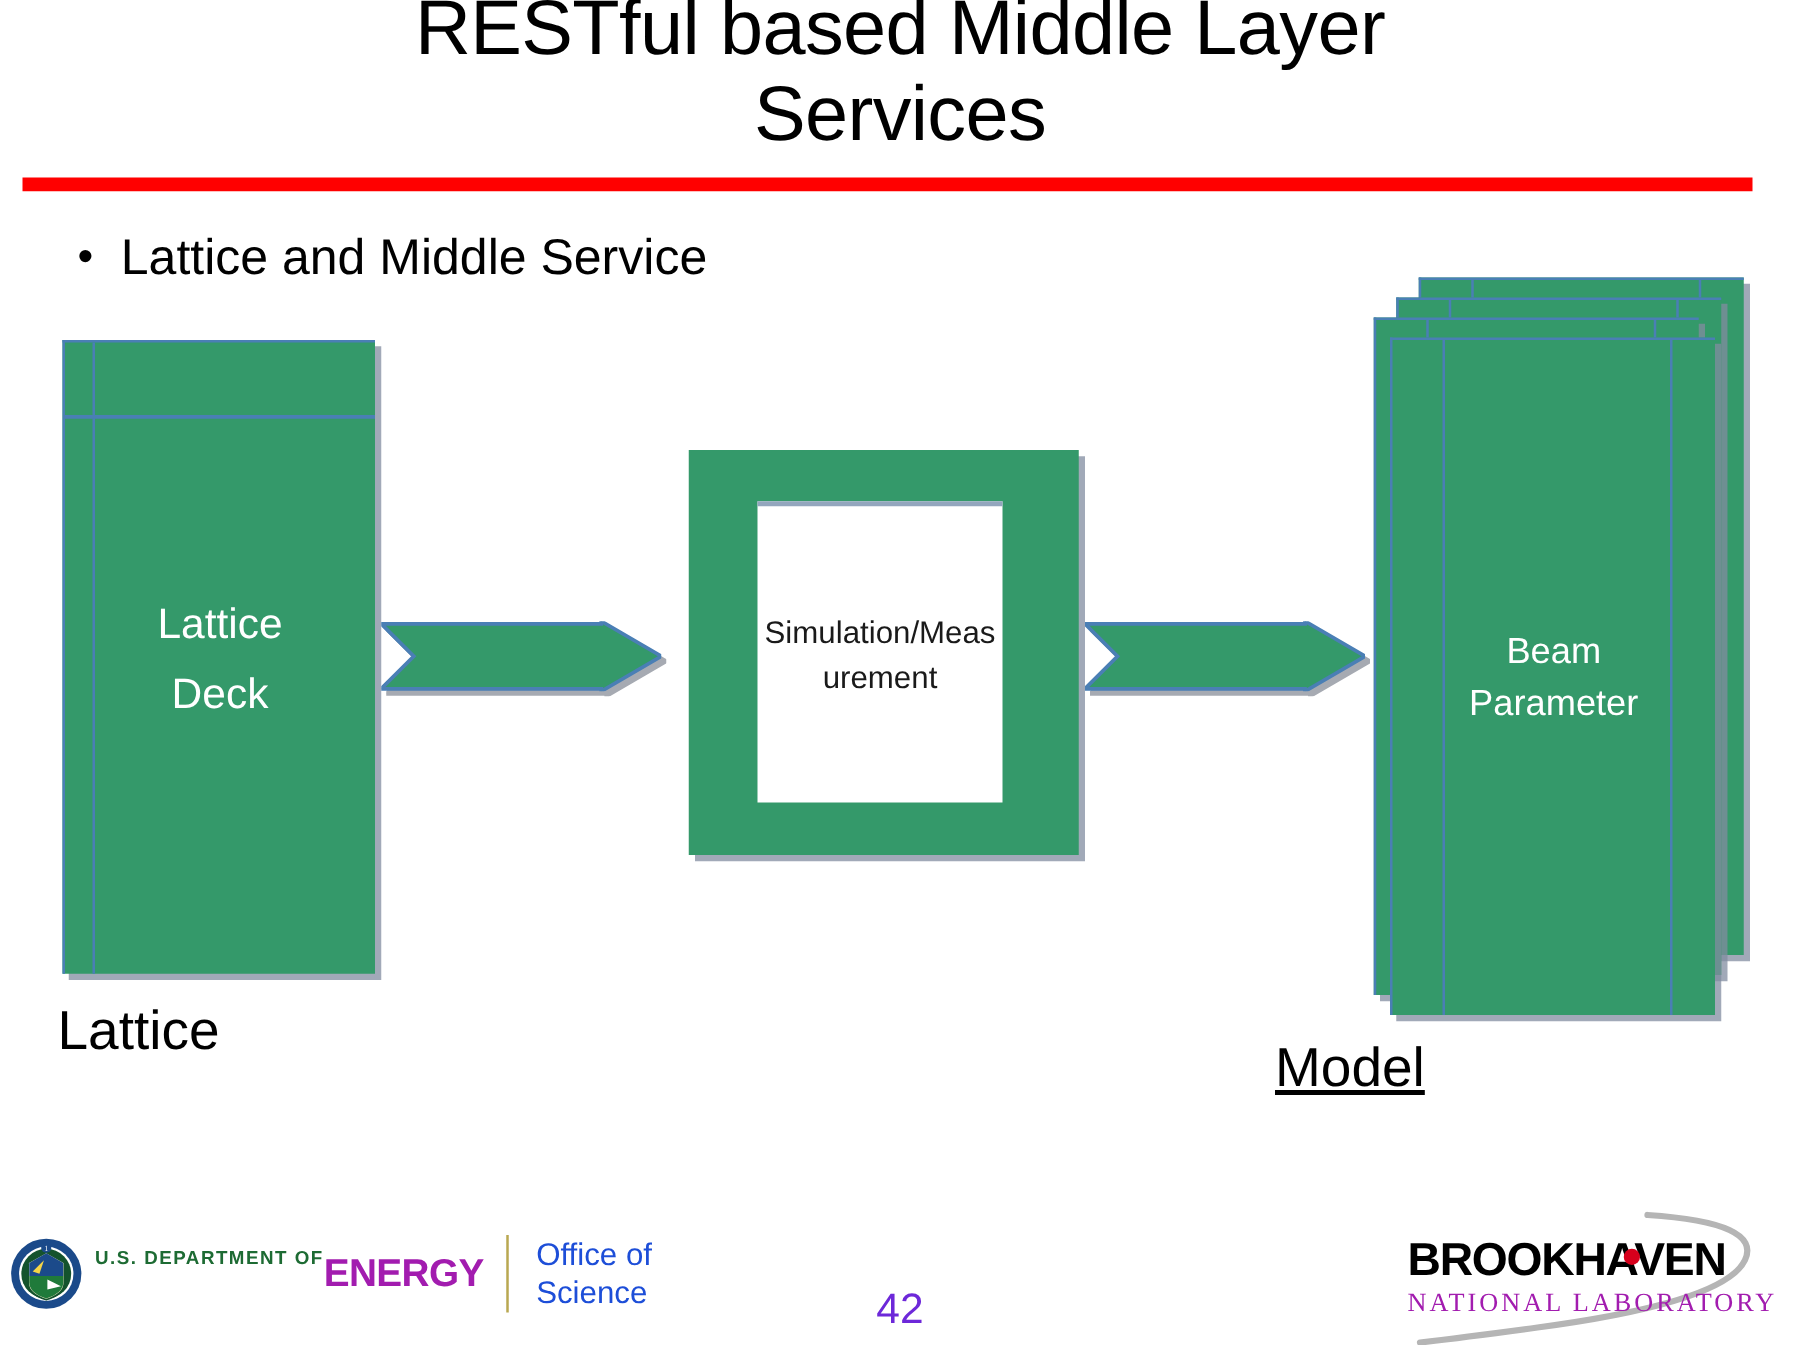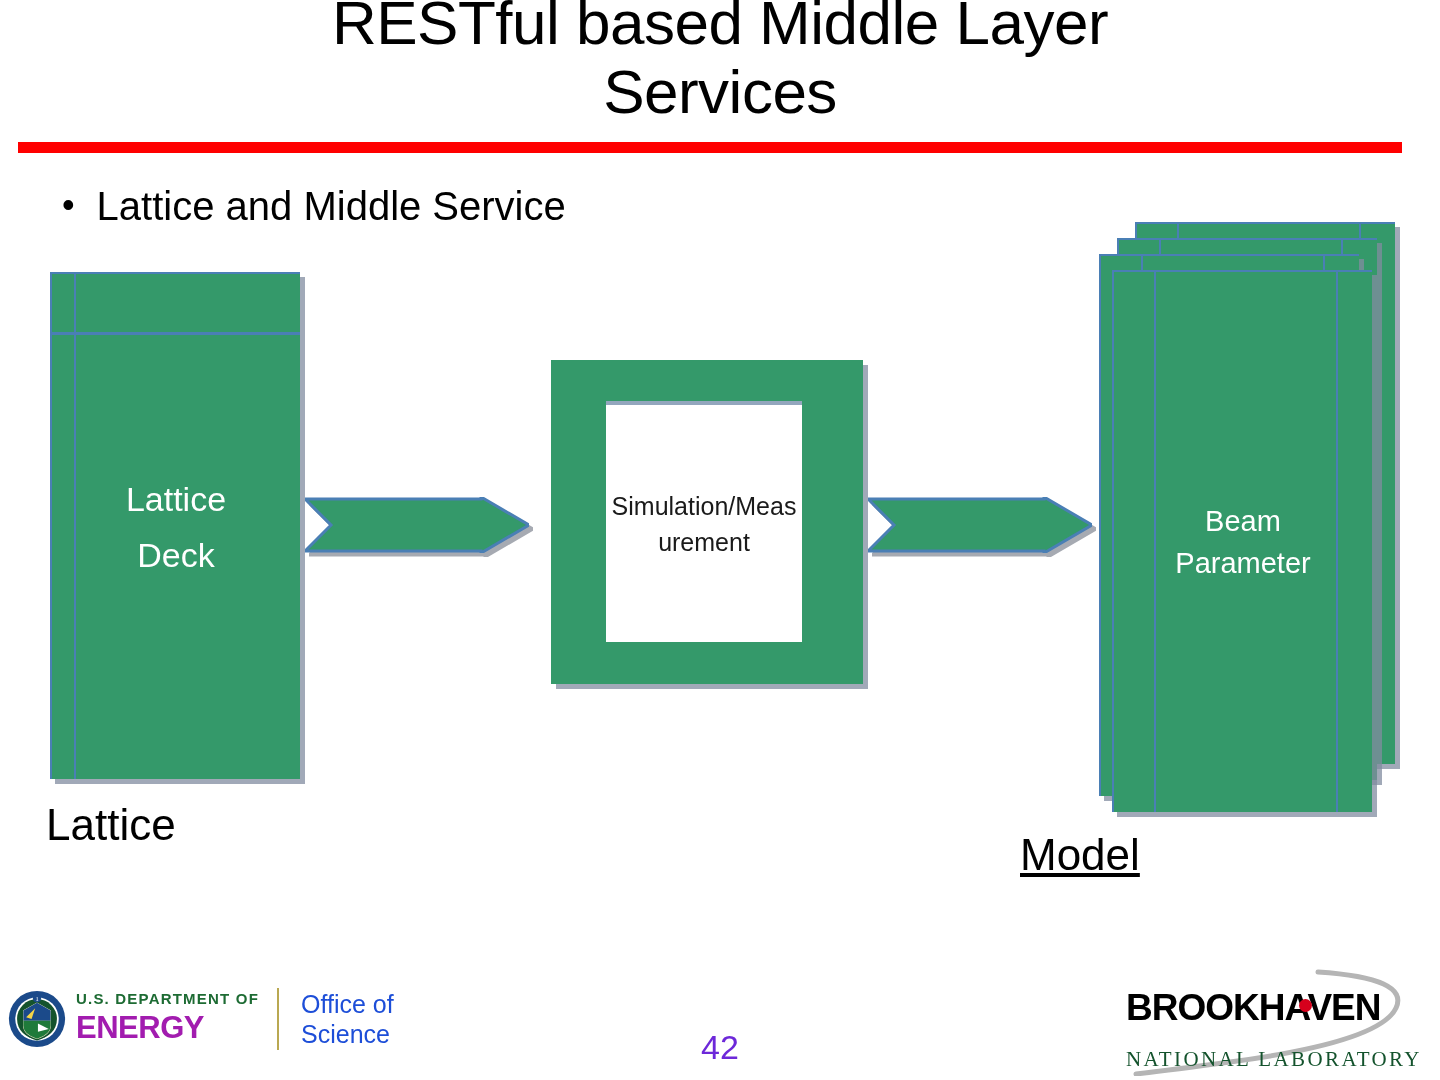--- a/index.html
+++ b/index.html
@@ -191,21 +191,21 @@
   
   .doe-logo {
     position: absolute;
     left: 8px;
     top: 988px;
     display: flex;
     align-items: center;
     gap: 10px;
   }
   .doe-seal { width: 58px; height: 58px; flex: 0 0 auto; }
-  .doe-words { display: flex; flex-direction: column; justify-content: center; }
+  .doe-words { display: flex; flex-direction: row; justify-content: center; }
   .doe-dept {
     font-size: 15px;
     font-weight: bold;
     letter-spacing: 1.2px;
     color: #1d6b33;
     line-height: 17px;
   }
   .doe-energy {
     font-size: 31px;
     font-weight: bold;
@@ -235,24 +235,24 @@
     left: 16px; top: 22px;
     font-size: 37px;
     font-weight: bold;
     letter-spacing: -1px;
     color: #000;
     line-height: 40px;
     text-align: center;
   }
   .bnl-sub {
     position: absolute;
-    left: 16px; top: 81px;
+    left: 16px; top: 64px;
     font-size: 21px;
     letter-spacing: 2.4px;
-    color: #14532d;
+    color: #a21caf;
     line-height: 24px;
     font-family: "Liberation Serif", serif;
   }
   .bnl-dot {
     position: absolute;
     left: 189px; top: 33px;
     width: 13px; height: 13px;
     background: #d6001c;
     border-radius: 50%;
   }

